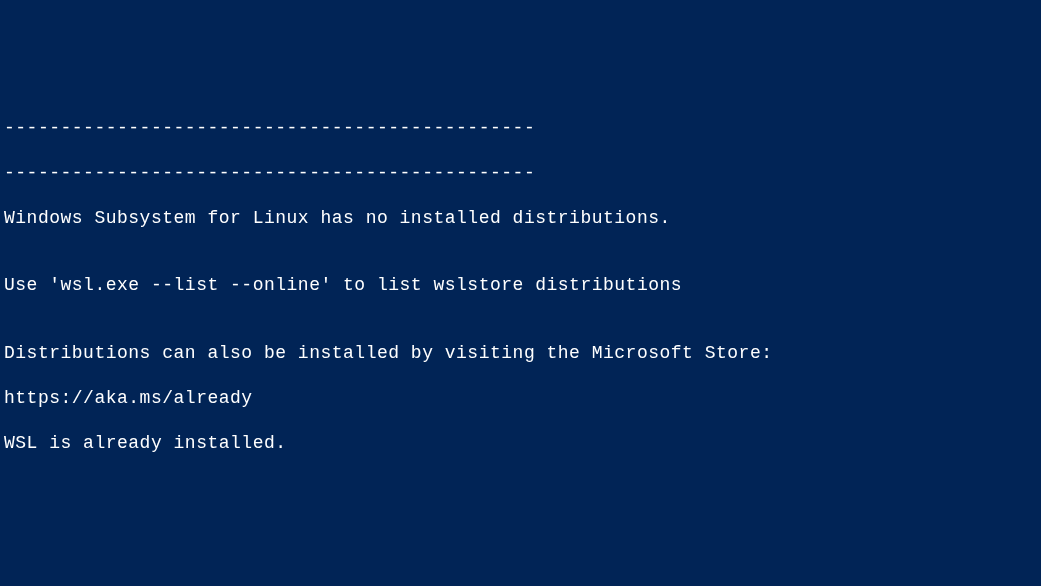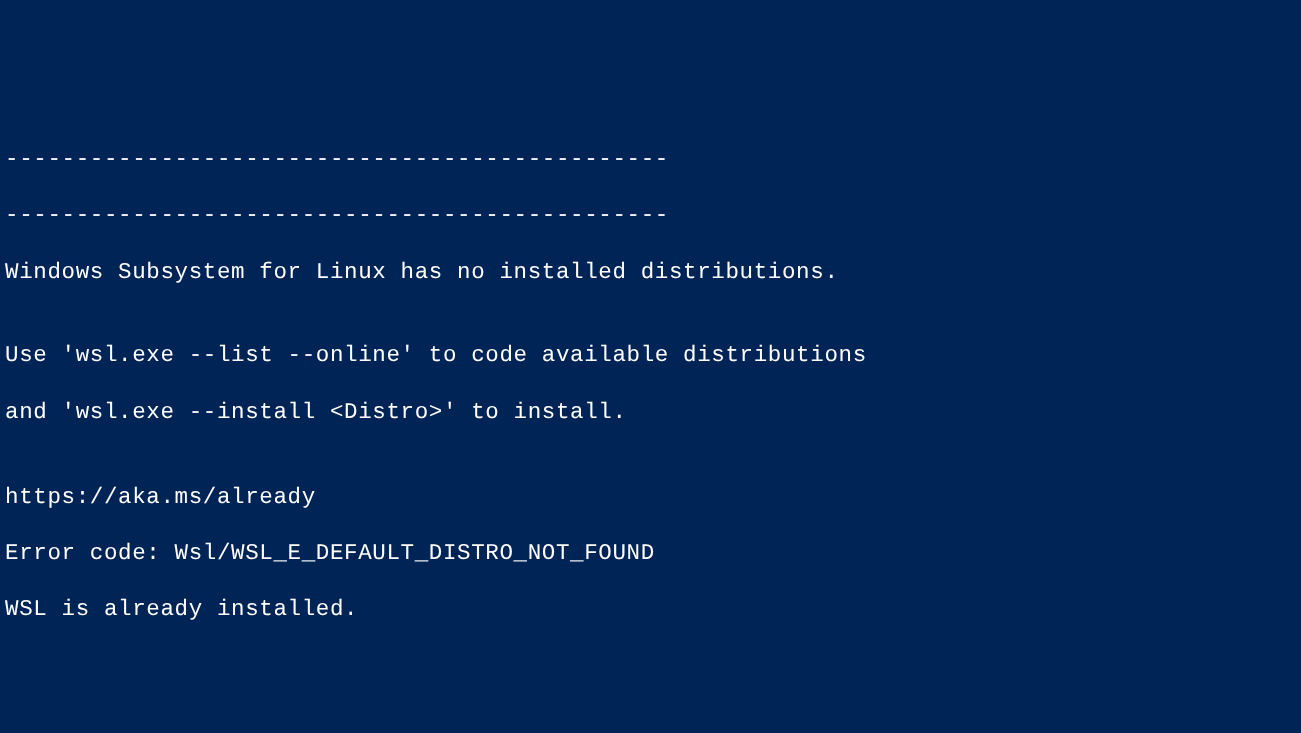--- a/index.html
+++ b/index.html
@@ -27,25 +27,24 @@
 </head>
 <body>
 
 
 
 <div>
 <span class="terminal-line">-----------------------------------------------</span>
 <span class="terminal-line">-----------------------------------------------</span>
 <span class="terminal-line">Windows Subsystem for Linux has no installed distributions.</span>
 <span class="terminal-line"></span>
-<span class="terminal-line">Use 'wsl.exe --list --online' to code available distributions</span>
-<span class="terminal-line">and 'wsl.exe --install &lt;Distro&gt;' to install.</span>
+<span class="terminal-line">Use 'wsl.exe --list --online' to list wslstore distributions</span>
 <span class="terminal-line"></span>
+<span class="terminal-line">Distributions can also be installed by visiting the Microsoft Store:</span>
 <span class="terminal-line">https://aka.ms/already</span>
-<span class="terminal-line">Error code: Wsl/WSL_E_DEFAULT_DISTRO_NOT_FOUND</span>
 <span class="terminal-line">WSL is already installed.</span>
 
 
 <span class="terminal-line"></span>
 
 
 
 </div>
 
 

